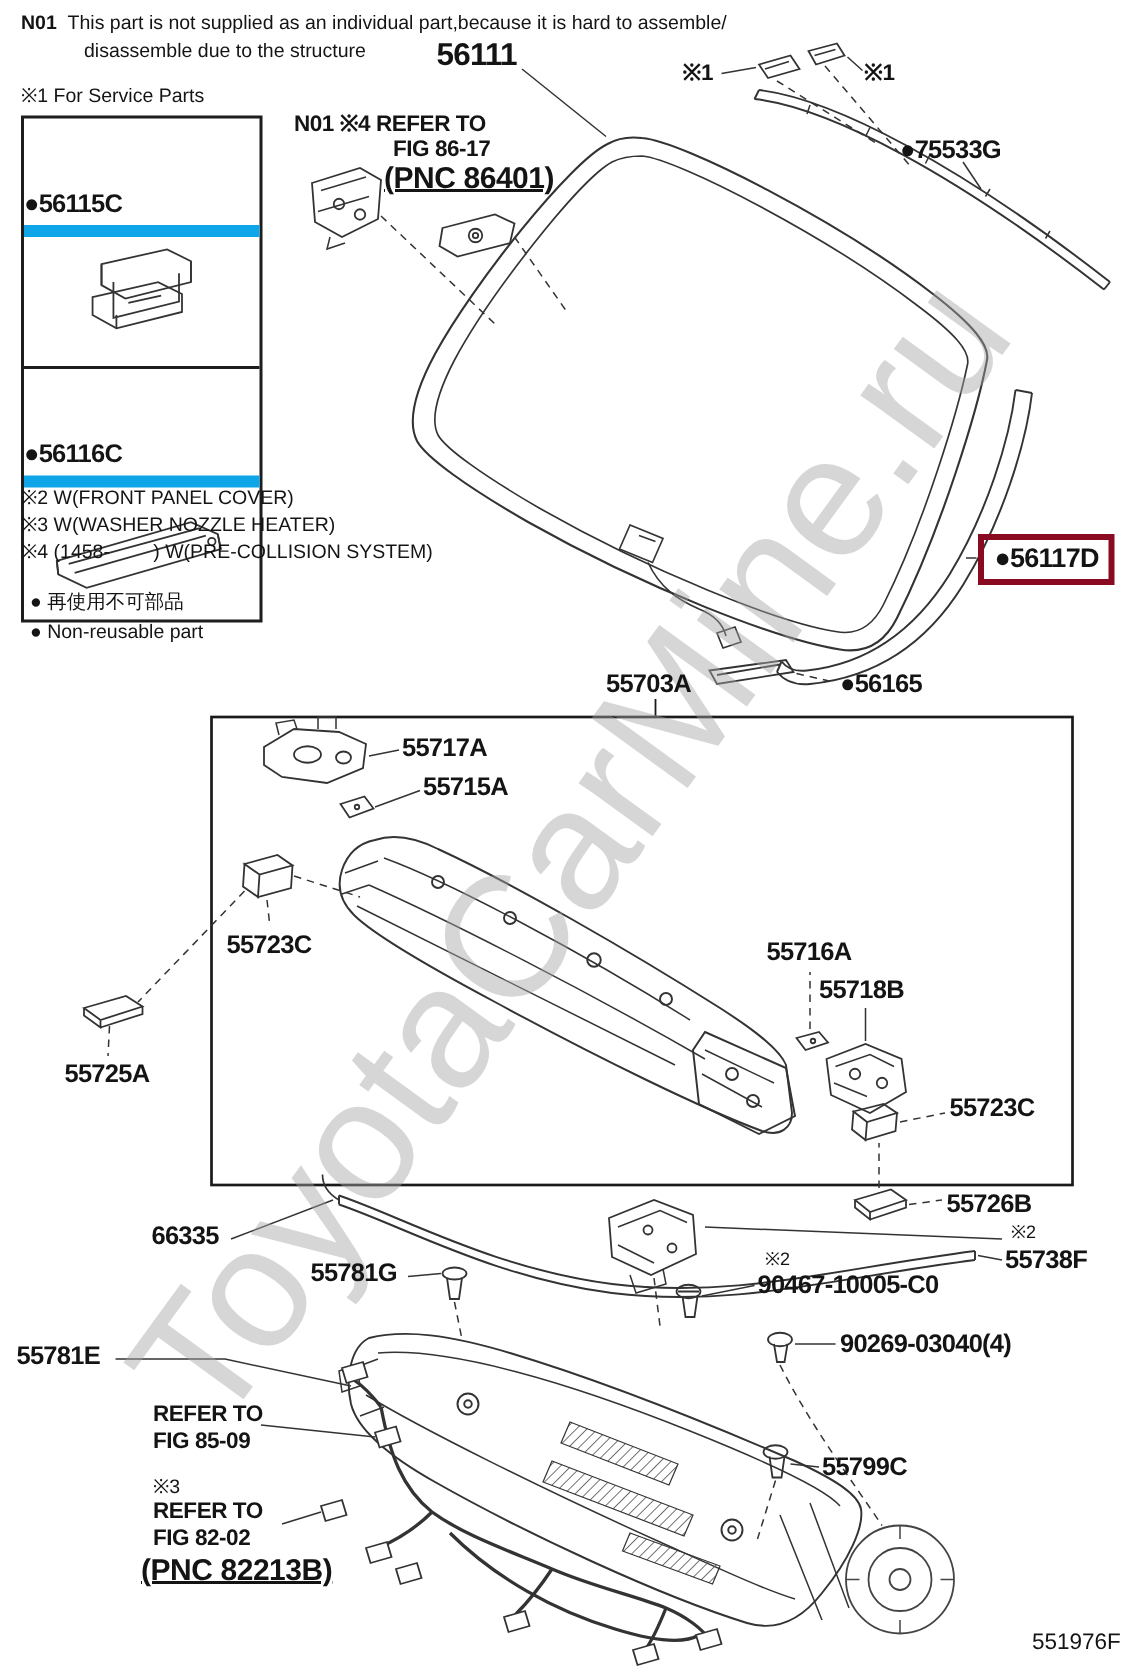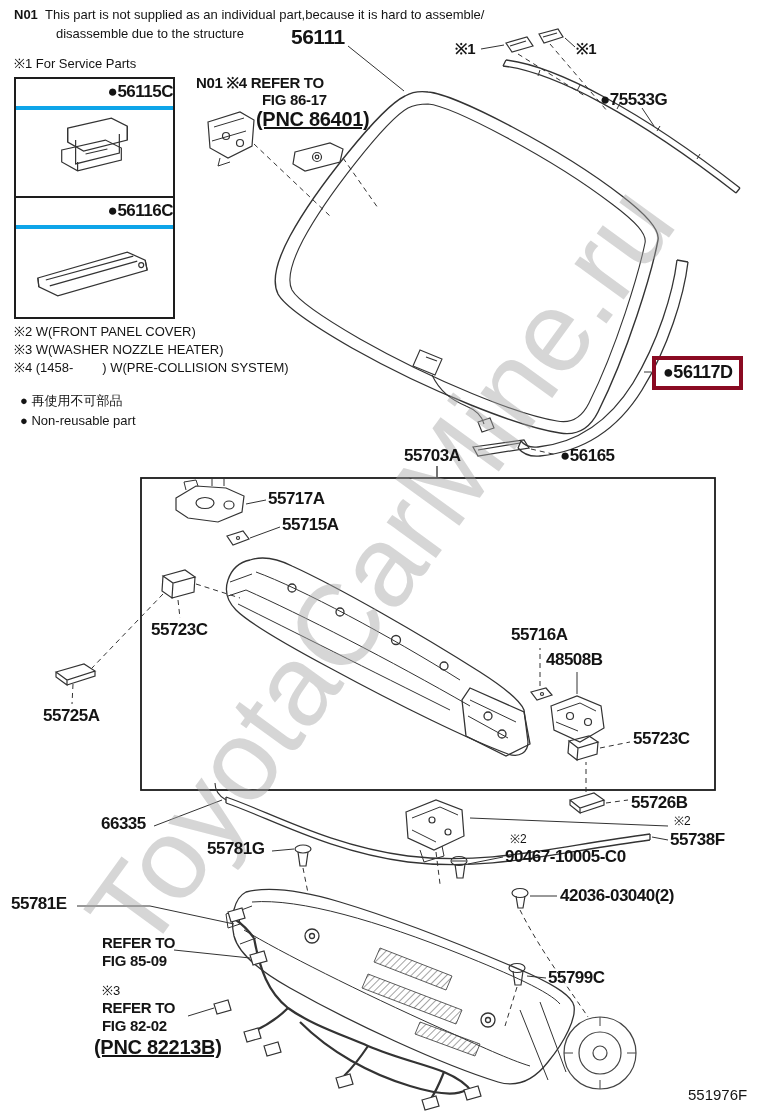--- a/index.html
+++ b/index.html
@@ -16,22 +16,22 @@
   .t15b { font-size:15px; font-weight:bold; letter-spacing:-0.3px; }
   .t17b { font-size:17px; font-weight:bold; letter-spacing:-0.5px; }
   .t21b { font-size:21px; font-weight:bold; letter-spacing:-0.5px; }
   .hl-box { position:absolute; border:4px solid #8a0a22; padding:2px 7px 3px;
             font-size:18px; font-weight:bold; letter-spacing:-0.5px; background:rgba(255,255,255,0.0); }
   .watermark { position:absolute; left:50%; top:51%;
                transform:translate(-50%,-50%) rotate(-54deg);
                font-size:115px; color:rgba(165,165,165,0.45); white-space:nowrap;
                pointer-events:none; }
   .service-box { position:absolute; left:14px; top:77px; width:161px; border:2px solid #1d1d1d; background:#fff; }
-  .sb-header { text-align:right; font-size:17px; font-weight:bold; letter-spacing:-0.5px;
-               padding:3px 0 4px; border-bottom:4px solid #0ea5e9; }
+  .sb-header { text-align:left; font-size:17px; font-weight:bold; letter-spacing:-0.5px;
+               padding:3px 0 4px; border-bottom:8px solid #0ea5e9;margin-top:44px; }
   .sb-img { height:88px; border-bottom:2px solid #1d1d1d; display:flex; align-items:center; justify-content:center; }
   .sb-img:last-child { border-bottom:none; }
 </style>
 </head>
 <body>
 
 <div class="page">
 
   <svg class="drawing" width="760" height="1112" viewBox="0 0 760 1112">
     <defs>
@@ -253,32 +253,32 @@
   <div class="lbl t13" style="left:14px;top:361px">※4 (1458-        ) W(PRE-COLLISION SYSTEM)</div>
   <div class="lbl t13" style="left:20px;top:394px">● 再使用不可部品</div>
   <div class="lbl t13" style="left:20px;top:414px">● Non-reusable part</div>
 
   <div class="lbl t17b" style="left:404px;top:446px">55703A</div>
   <div class="lbl t17b" style="left:268px;top:489px">55717A</div>
   <div class="lbl t17b" style="left:282px;top:515px">55715A</div>
   <div class="lbl t17b" style="left:151px;top:620px">55723C</div>
   <div class="lbl t17b" style="left:43px;top:706px">55725A</div>
   <div class="lbl t17b" style="left:511px;top:625px">55716A</div>
-  <div class="lbl t17b" style="left:546px;top:650px">48508B</div>
+  <div class="lbl t17b" style="left:546px;top:650px">55718B</div>
   <div class="lbl t17b" style="left:633px;top:729px">55723C</div>
   <div class="lbl t17b" style="left:631px;top:793px">55726B</div>
 
   <div class="lbl t17b" style="left:101px;top:814px">66335</div>
   <div class="lbl t17b" style="left:207px;top:839px">55781G</div>
   <div class="lbl t12" style="left:510px;top:833px">※2</div>
   <div class="lbl t17b" style="left:505px;top:847px">90467-10005-C0</div>
   <div class="lbl t12" style="left:674px;top:815px">※2</div>
   <div class="lbl t17b" style="left:670px;top:830px">55738F</div>
   <div class="lbl t17b" style="left:11px;top:894px">55781E</div>
-  <div class="lbl t17b" style="left:560px;top:886px">42036-03040(2)</div>
+  <div class="lbl t17b" style="left:560px;top:886px">90269-03040(4)</div>
   <div class="lbl t15b" style="left:102px;top:934px">REFER TO</div>
   <div class="lbl t15b" style="left:102px;top:952px">FIG 85-09</div>
   <div class="lbl t13" style="left:102px;top:984px">※3</div>
   <div class="lbl t15b" style="left:102px;top:999px">REFER TO</div>
   <div class="lbl t15b" style="left:102px;top:1017px">FIG 82-02</div>
   <div class="lbl t14b" style="left:94px;top:1036px">(PNC 82213B)</div>
   <div class="lbl t17b" style="left:548px;top:968px">55799C</div>
 
   <div class="lbl t15" style="left:688px;top:1086px">551976F</div>
 

